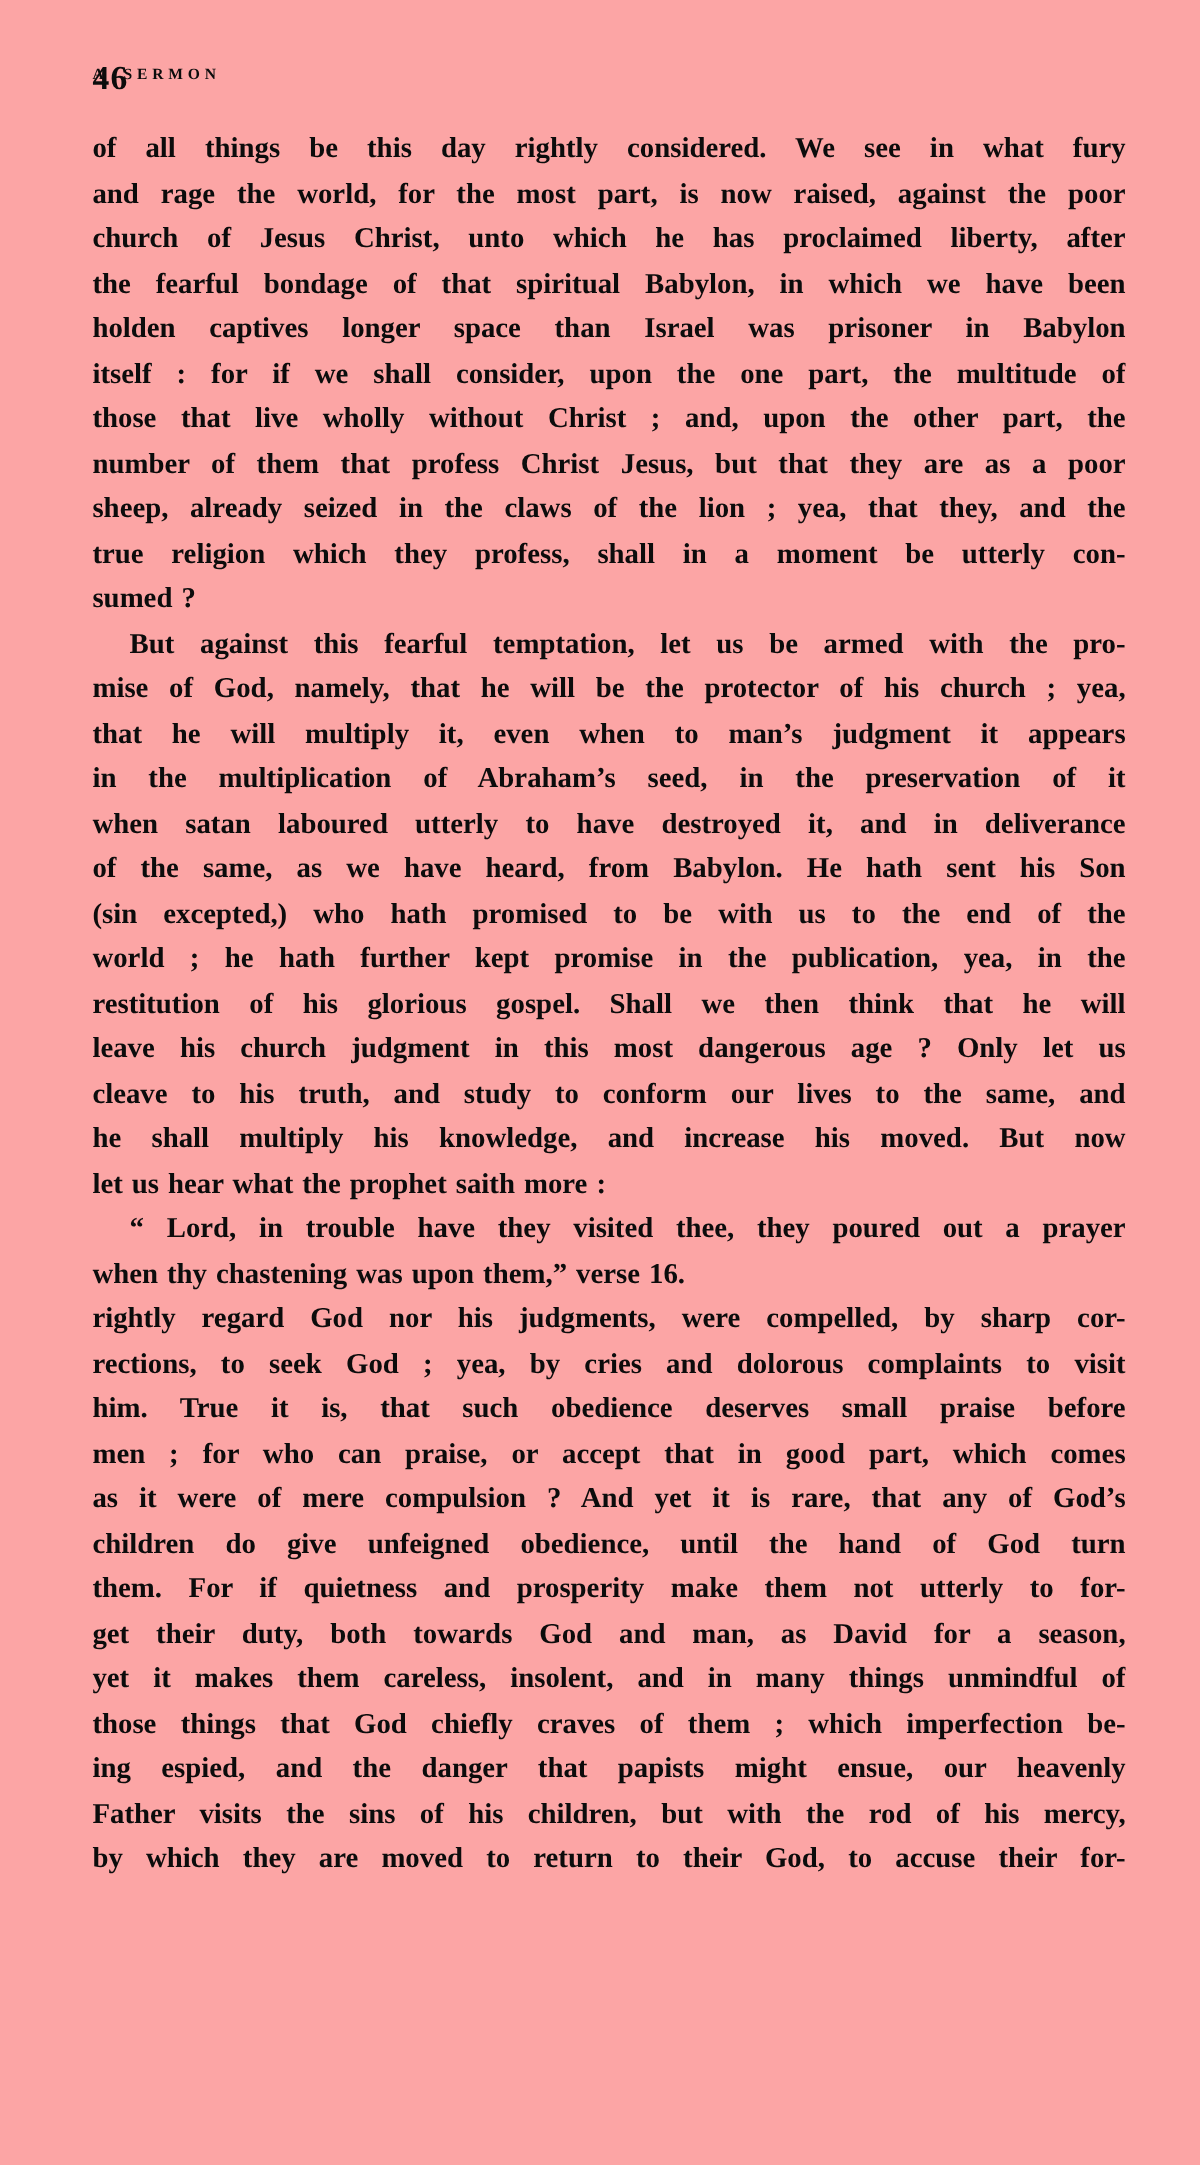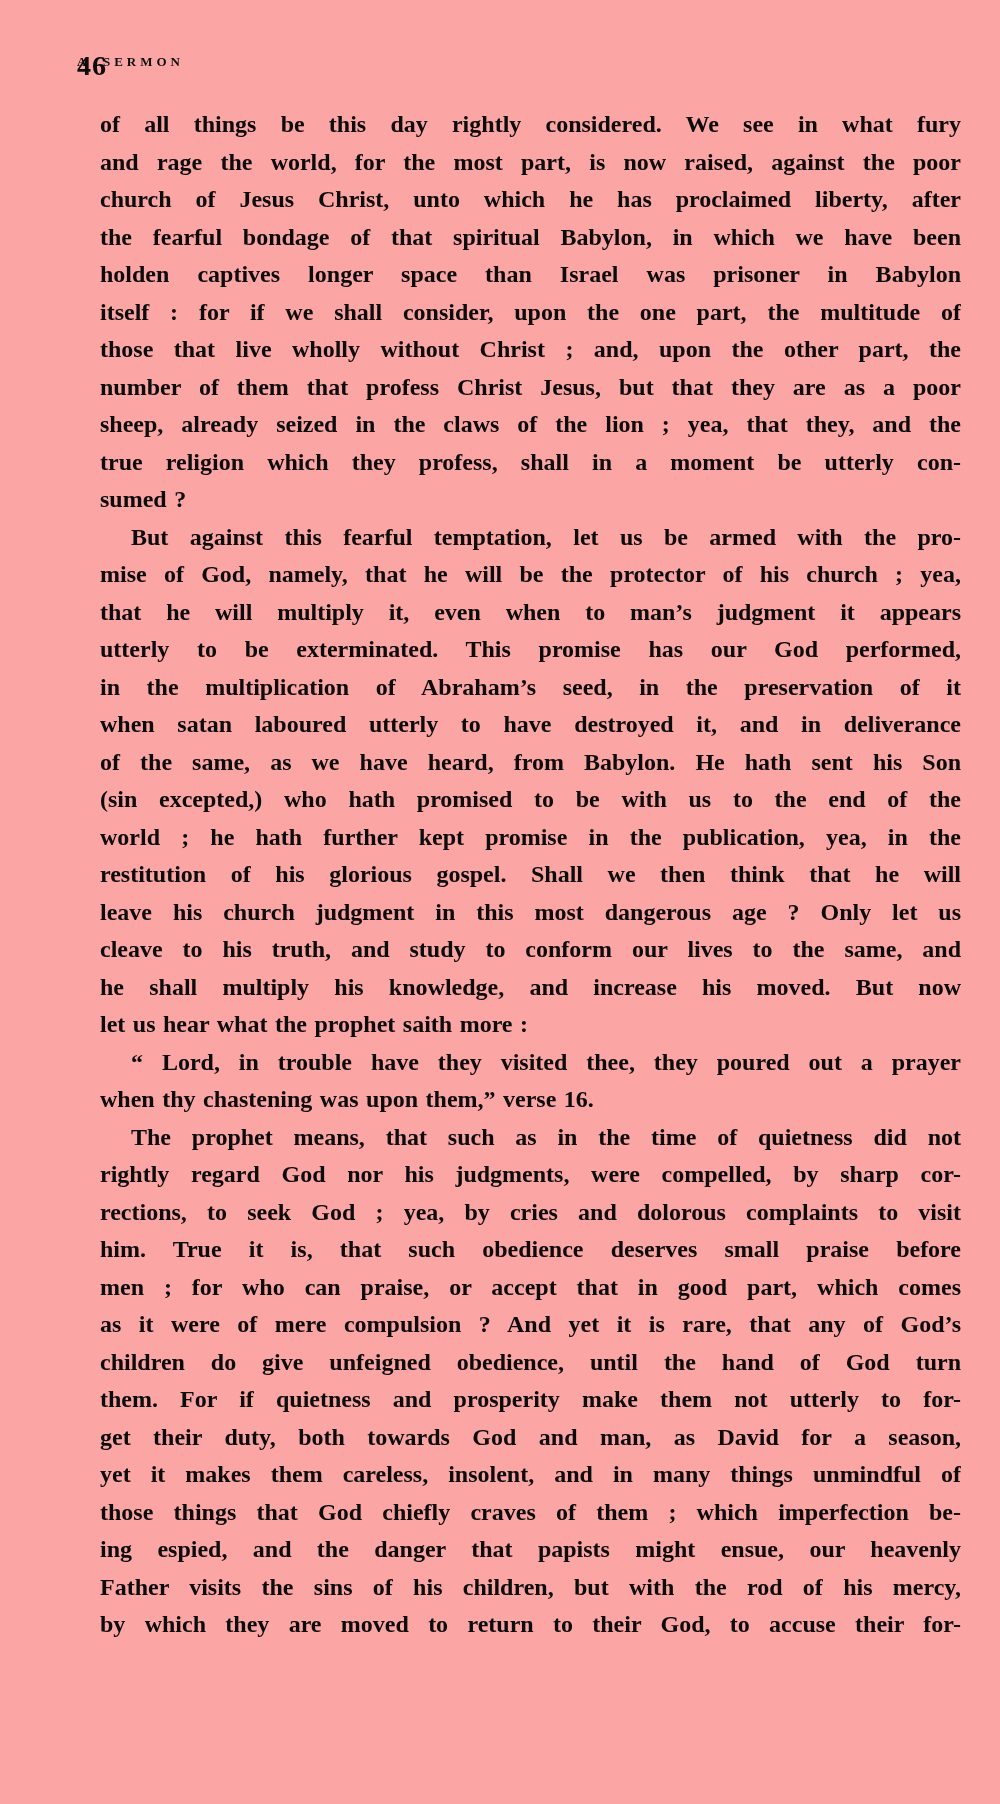--- a/index.html
+++ b/index.html
@@ -38,21 +38,20 @@
     top: 6px;
     font-size: 13px;
     letter-spacing: 4px;
     word-spacing: 6px;
   }
   .body-text {
     position: absolute;
     top: 106px;
     left: 77px;
     width: 861px;
-    margin-left: 23px;
   }
   .line {
     font-size: 24px;
     line-height: 37.5px;
     height: 37.5px;
     overflow: hidden;
     text-align: justify;
     text-align-last: justify;
     word-spacing: 1.5px;
   }
@@ -79,34 +78,32 @@
       <div class="line">holden captives longer space than Israel was prisoner in Babylon</div>
       <div class="line">itself : for if we shall consider, upon the one part, the multitude of</div>
       <div class="line">those that live wholly without Christ ; and, upon the other part, the</div>
       <div class="line">number of them that profess Christ Jesus, but that they are as a poor</div>
       <div class="line">sheep, already seized in the claws of the lion ; yea, that they, and the</div>
       <div class="line">true religion which they profess, shall in a moment be utterly con-</div>
       <div class="line lastline">sumed ?</div>
       <div class="line indent">But against this fearful temptation, let us be armed with the pro-</div>
       <div class="line">mise of God, namely, that he will be the protector of his church ; yea,</div>
       <div class="line">that he will multiply it, even when to man’s judgment it appears</div>
-      <div class="line">utterly to be exterminated.  This promise has our God performed,</div>
       <div class="line">in the multiplication of Abraham’s seed, in the preservation of it</div>
       <div class="line">when satan laboured utterly to have destroyed it, and in deliverance</div>
       <div class="line">of the same, as we have heard, from Babylon.  He hath sent his Son</div>
       <div class="line">(sin excepted,) who hath promised to be with us to the end of the</div>
       <div class="line">world ; he hath further kept promise in the publication, yea, in the</div>
       <div class="line">restitution of his glorious gospel.  Shall we then think that he will</div>
       <div class="line">leave his church judgment in this most dangerous age ?  Only let us</div>
       <div class="line">cleave to his truth, and study to conform our lives to the same, and</div>
       <div class="line">he shall multiply his knowledge, and increase his moved.  But now</div>
       <div class="line lastline">let us hear what the prophet saith more :</div>
       <div class="line indent">“ Lord, in trouble have they visited thee, they poured out a prayer</div>
       <div class="line lastline">when thy chastening was upon them,” verse 16.</div>
-      <div class="line indent">The prophet means, that such as in the time of quietness did not</div>
       <div class="line">rightly regard God nor his judgments, were compelled, by sharp cor-</div>
       <div class="line">rections, to seek God ; yea, by cries and dolorous complaints to visit</div>
       <div class="line">him.  True it is, that such obedience deserves small praise before</div>
       <div class="line">men ; for who can praise, or accept that in good part, which comes</div>
       <div class="line">as it were of mere compulsion ?  And yet it is rare, that any of God’s</div>
       <div class="line">children do give unfeigned obedience, until the hand of God turn</div>
       <div class="line">them.  For if quietness and prosperity make them not utterly to for-</div>
       <div class="line">get their duty, both towards God and man, as David for a season,</div>
       <div class="line">yet it makes them careless, insolent, and in many things unmindful of</div>
       <div class="line">those things that God chiefly craves of them ; which imperfection be-</div>

